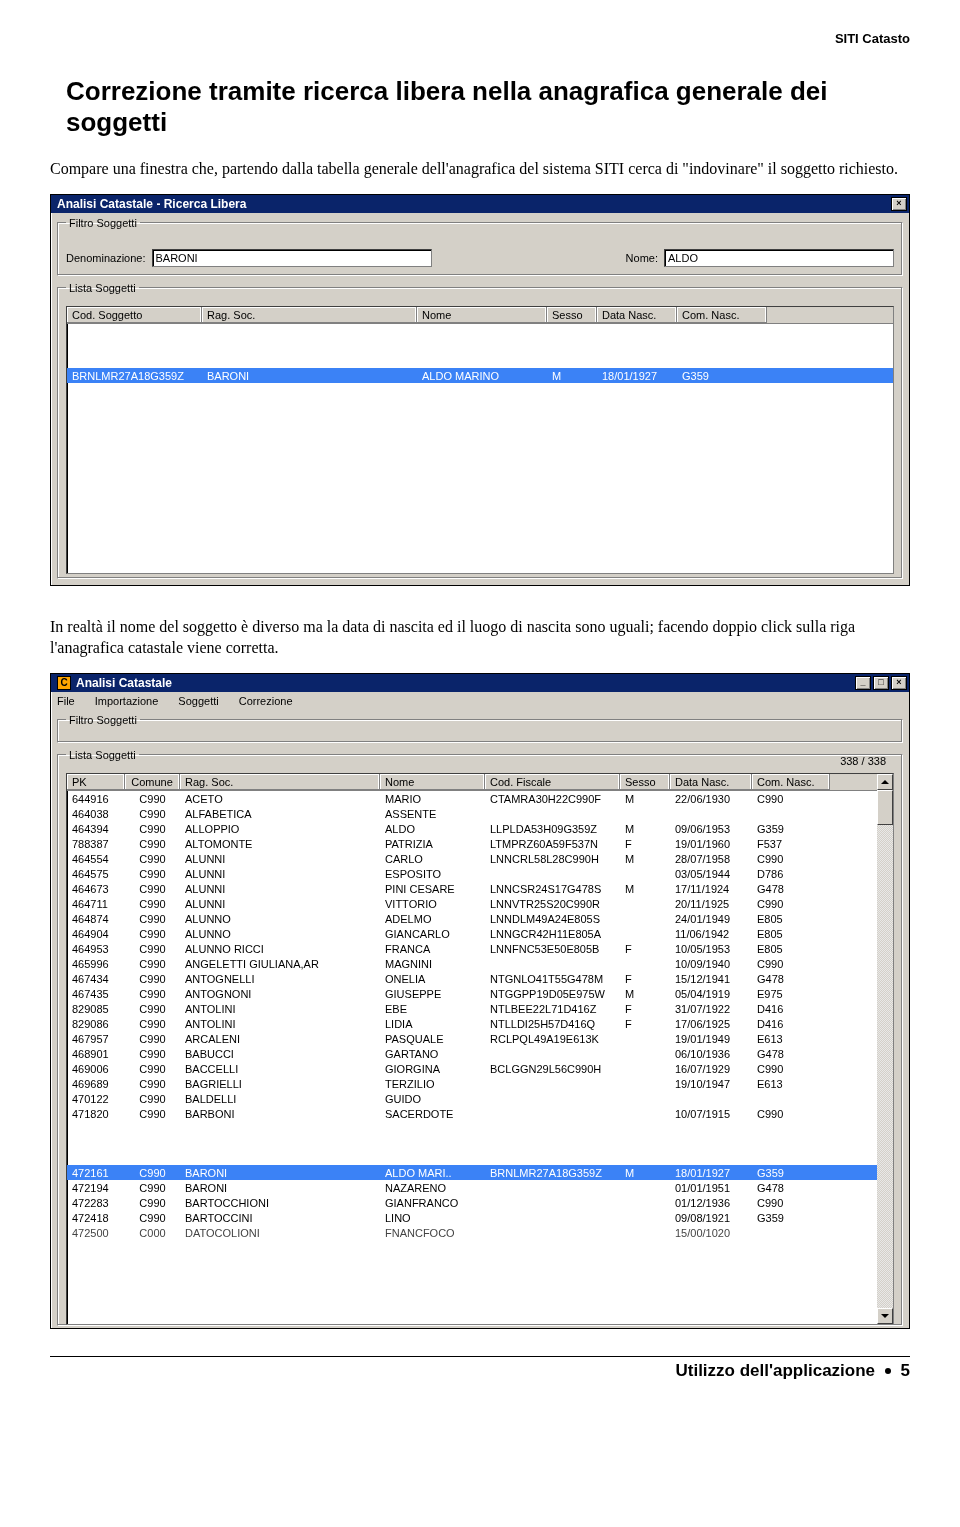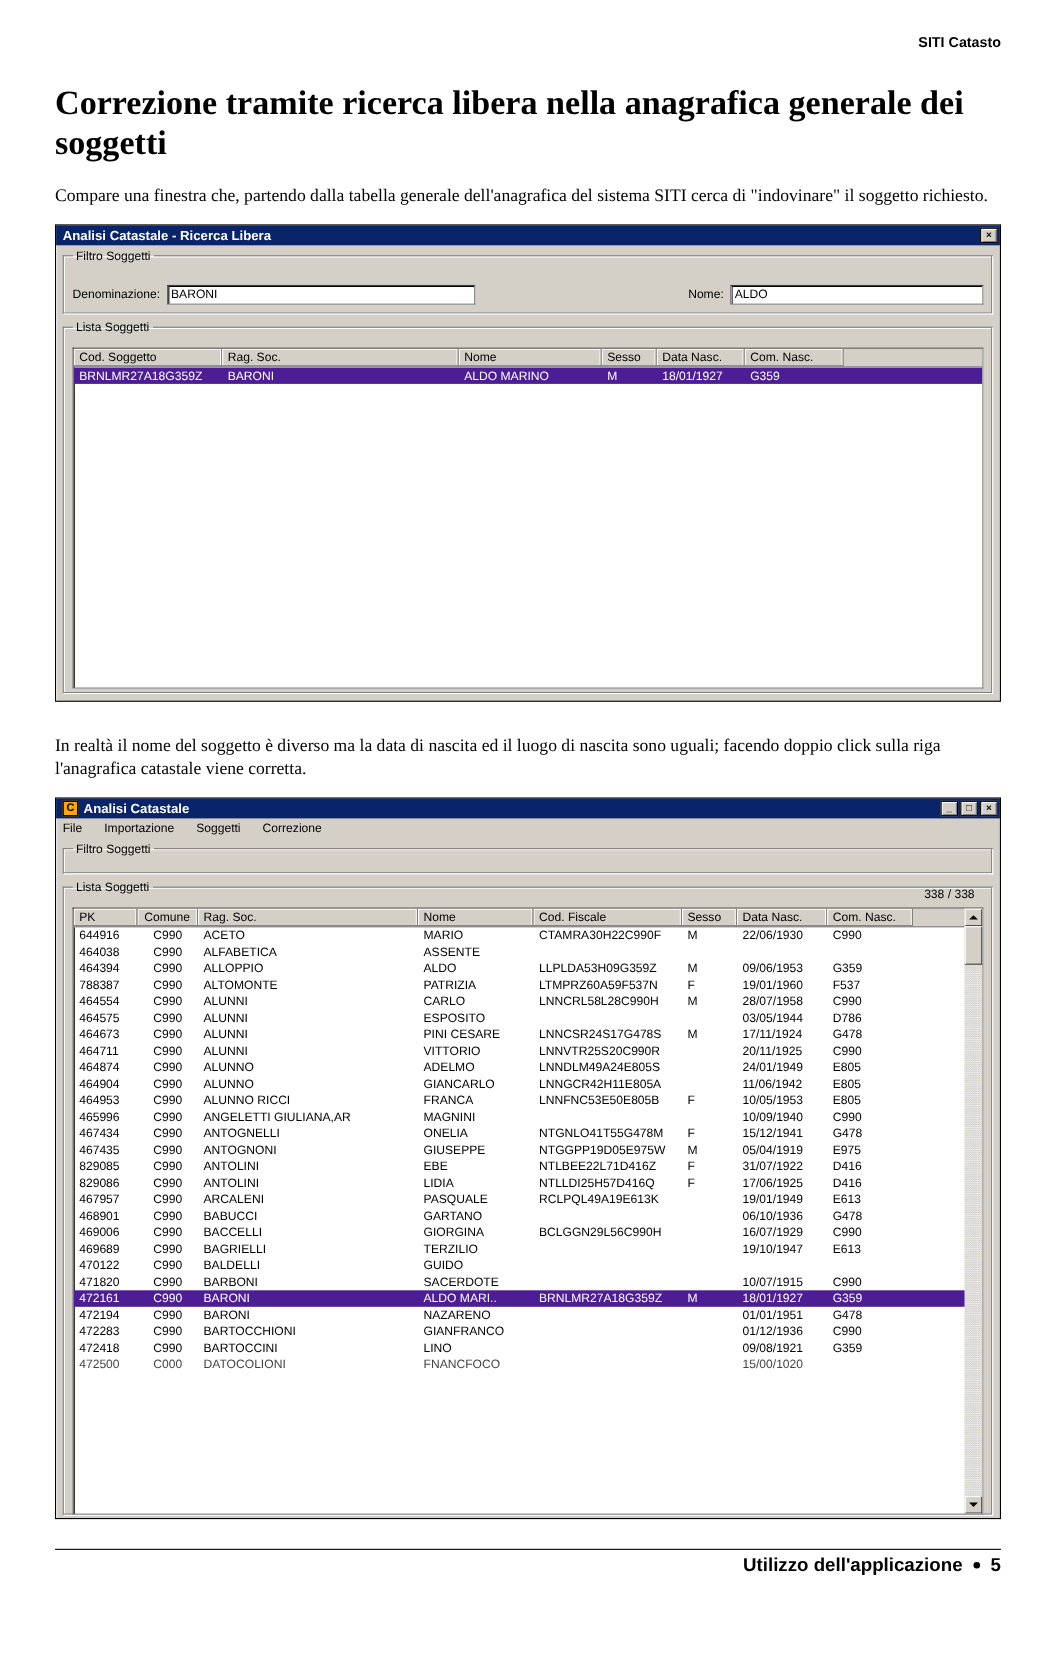--- a/index.html
+++ b/index.html
@@ -15,24 +15,24 @@
     padding: 31px 50px 20px 50px;
   }
   .header-right {
     text-align: right;
     font-family: Arial, sans-serif;
     font-weight: bold;
     font-size: 13px;
     margin-bottom: 30px;
   }
   h1.doc-heading {
-    font-family: Liberation Serif, serif;
-    font-size: 31px;
+    font-family: Liberation Sans, sans-serif;
+    font-size: 26px;
     font-weight: bold;
-    margin: 0 0 20px 0;
+    margin: 0 0 20px 16px;
   }
   p.body-text {
     font-size: 16px;
     line-height: 1.35;
     margin: 0 0 14px 0;
   }
   .win {
     font-family: "MS Sans Serif", Tahoma, Arial, sans-serif;
     font-size: 11px;
     color: #000;
@@ -162,22 +162,23 @@
   }
   .listbody {
     overflow-y: hidden;
   }
   .row {
     display: flex;
     height: 15px;
     line-height: 14px;
   }
   .row.selected {
-    background: #4c1d95;
+    background: #3b82f6;
     color: #fff;
+    margin-top: 44px;
   }
   .row.partial {
     color: #444;
   }
 
   .w1-cs { width: 135px; }
   .w1-rs { width: 215px; }
   .w1-nm { width: 130px; }
   .w1-sx { width: 50px; }
   .w1-dn { width: 80px; }
@@ -250,21 +251,21 @@
         <label>Denominazione:</label>
         <input class="txt" style="width: 280px;" value="BARONI">
         <div style="flex:1"></div>
         <label>Nome:</label>
         <input class="txt" style="width: 230px;" value="ALDO">
       </div>
     </fieldset>
 
     <fieldset class="grp" style="padding-bottom:4px;">
       <legend>Lista Soggetti</legend>
-      <div class="list" style="height:310px;">
+      <div class="list" style="height:268px;">
         <div class="listhdr">
           <div class="w1-cs">Cod. Soggetto</div>
           <div class="w1-rs">Rag. Soc.</div>
           <div class="w1-nm">Nome</div>
           <div class="w1-sx">Sesso</div>
           <div class="w1-dn">Data Nasc.</div>
           <div class="w1-cn">Com. Nasc.</div>
         </div>
         <div class="listbody" id="list1-body">
             <div class="row selected">

